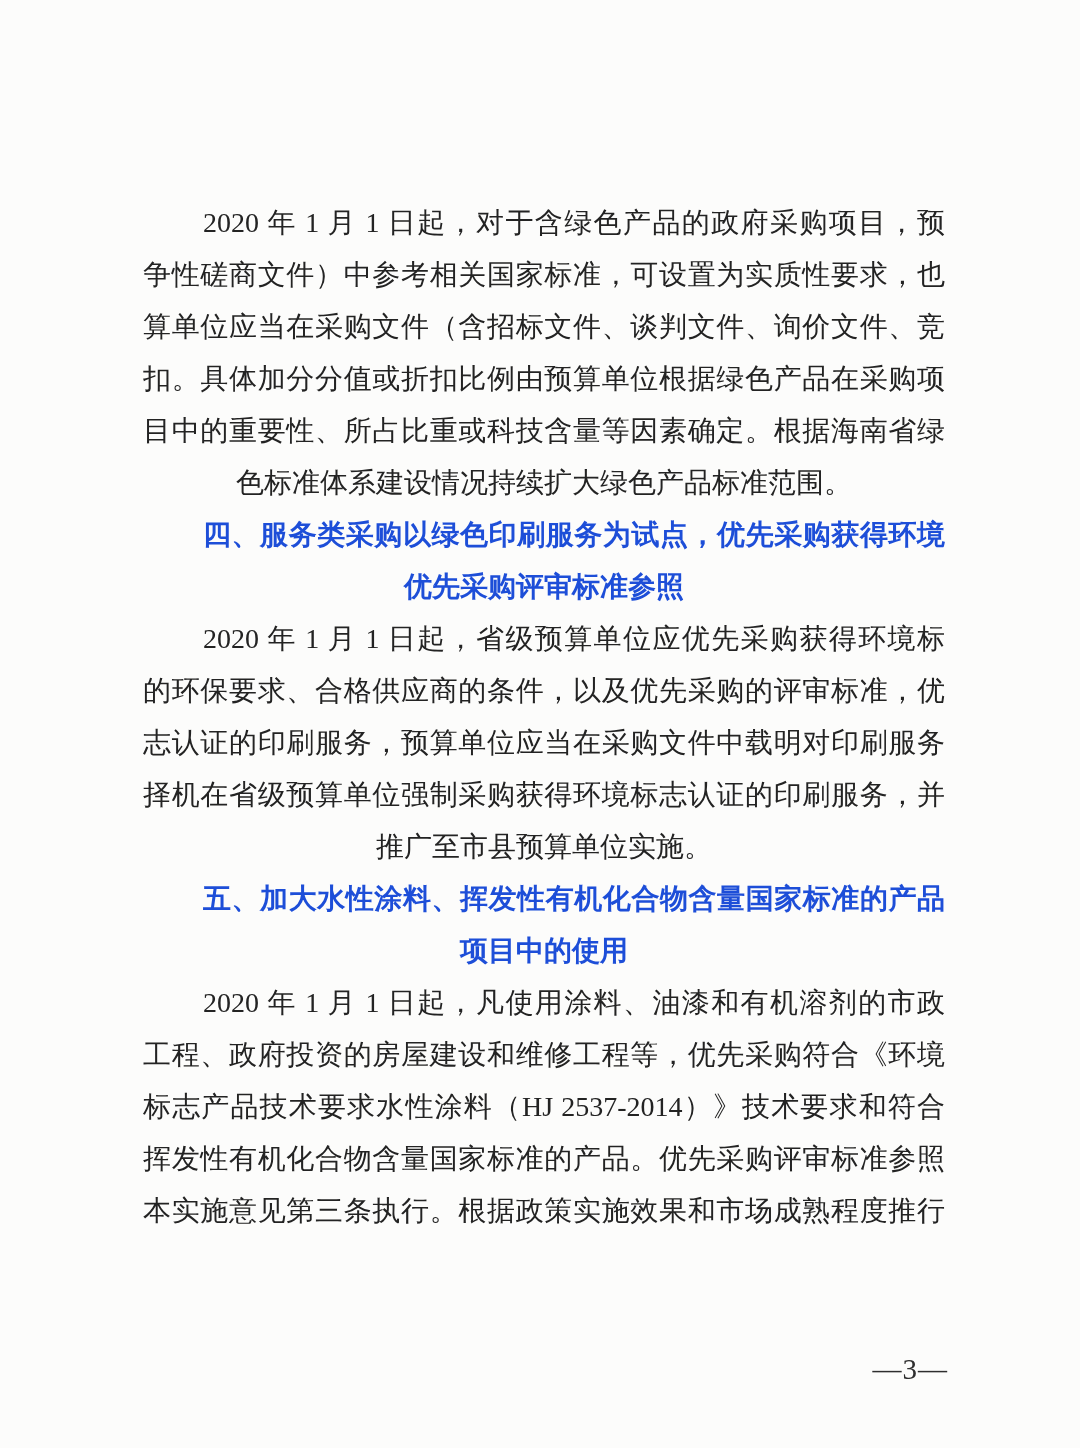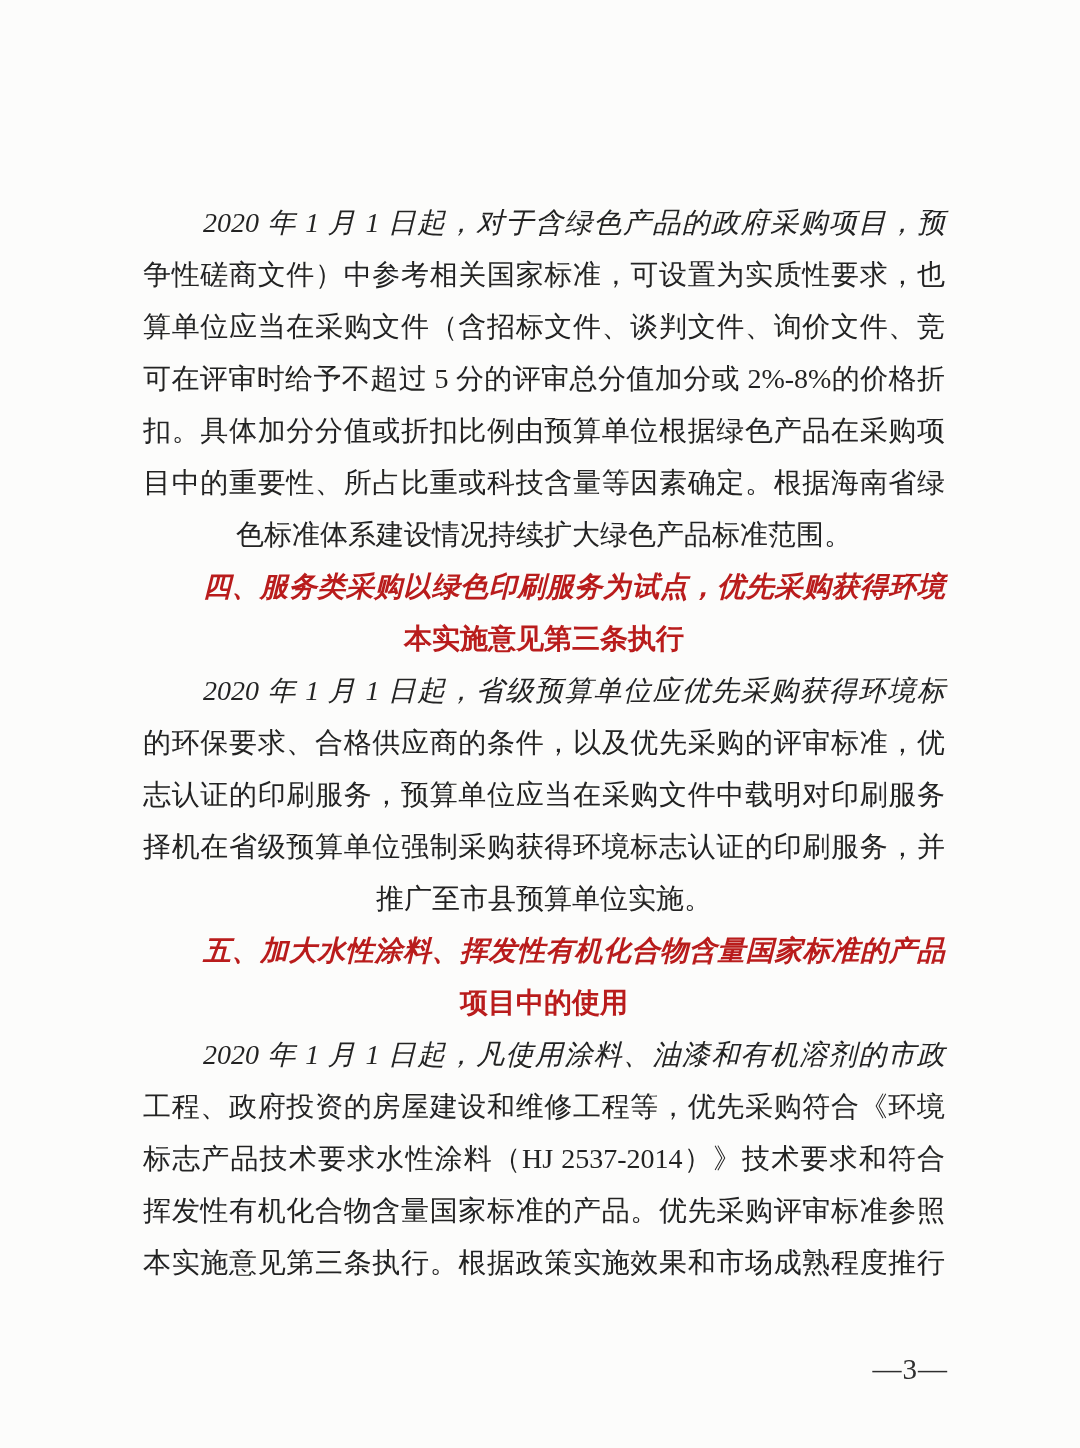--- a/index.html
+++ b/index.html
@@ -31,51 +31,49 @@
   }
   
   .fill {
     text-align: justify;
     text-align-last: justify;
     text-justify: inter-character;
   }
   
   .indent {
     padding-left: 60px;
-    font-style: italic;
   }
   
   .heading {
     font-weight: bold;
-    color: #b91c1c;
+    color: #1d4ed8;
   }
   .page-number {
     position: absolute;
     top: 1348px;
     right: 132px;
     font-size: 29px;
     line-height: 42px;
     color: #2e2e2e;
     letter-spacing: 1px;
   }
 </style>
 </head>
 <body>
 
 <div class="page">
   <div class="text-block">
     <div class="line fill indent">2020 年 1 月 1 日起，对于含绿色产品的政府采购项目，预</div>
     <div class="line fill">争性磋商文件）中参考相关国家标准，可设置为实质性要求，也</div>
     <div class="line fill">算单位应当在采购文件（含招标文件、谈判文件、询价文件、竞</div>
-    <div class="line fill">可在评审时给予不超过 5 分的评审总分值加分或 2%-8%的价格折</div>
     <div class="line fill">扣。具体加分分值或折扣比例由预算单位根据绿色产品在采购项</div>
     <div class="line fill">目中的重要性、所占比重或科技含量等因素确定。根据海南省绿</div>
     <div class="line">色标准体系建设情况持续扩大绿色产品标准范围。</div>
     <div class="line fill indent heading">四、服务类采购以绿色印刷服务为试点，优先采购获得环境</div>
-    <div class="line heading">本实施意见第三条执行</div>
+    <div class="line heading">优先采购评审标准参照</div>
     <div class="line fill indent">2020 年 1 月 1 日起，省级预算单位应优先采购获得环境标</div>
     <div class="line fill">的环保要求、合格供应商的条件，以及优先采购的评审标准，优</div>
     <div class="line fill">志认证的印刷服务，预算单位应当在采购文件中载明对印刷服务</div>
     <div class="line fill">择机在省级预算单位强制采购获得环境标志认证的印刷服务，并</div>
     <div class="line">推广至市县预算单位实施。</div>
     <div class="line fill indent heading">五、加大水性涂料、挥发性有机化合物含量国家标准的产品</div>
     <div class="line heading">项目中的使用</div>
     <div class="line fill indent">2020 年 1 月 1 日起，凡使用涂料、油漆和有机溶剂的市政</div>
     <div class="line fill">工程、政府投资的房屋建设和维修工程等，优先采购符合《环境</div>
     <div class="line fill">标志产品技术要求水性涂料（HJ 2537-2014）》技术要求和符合</div>

